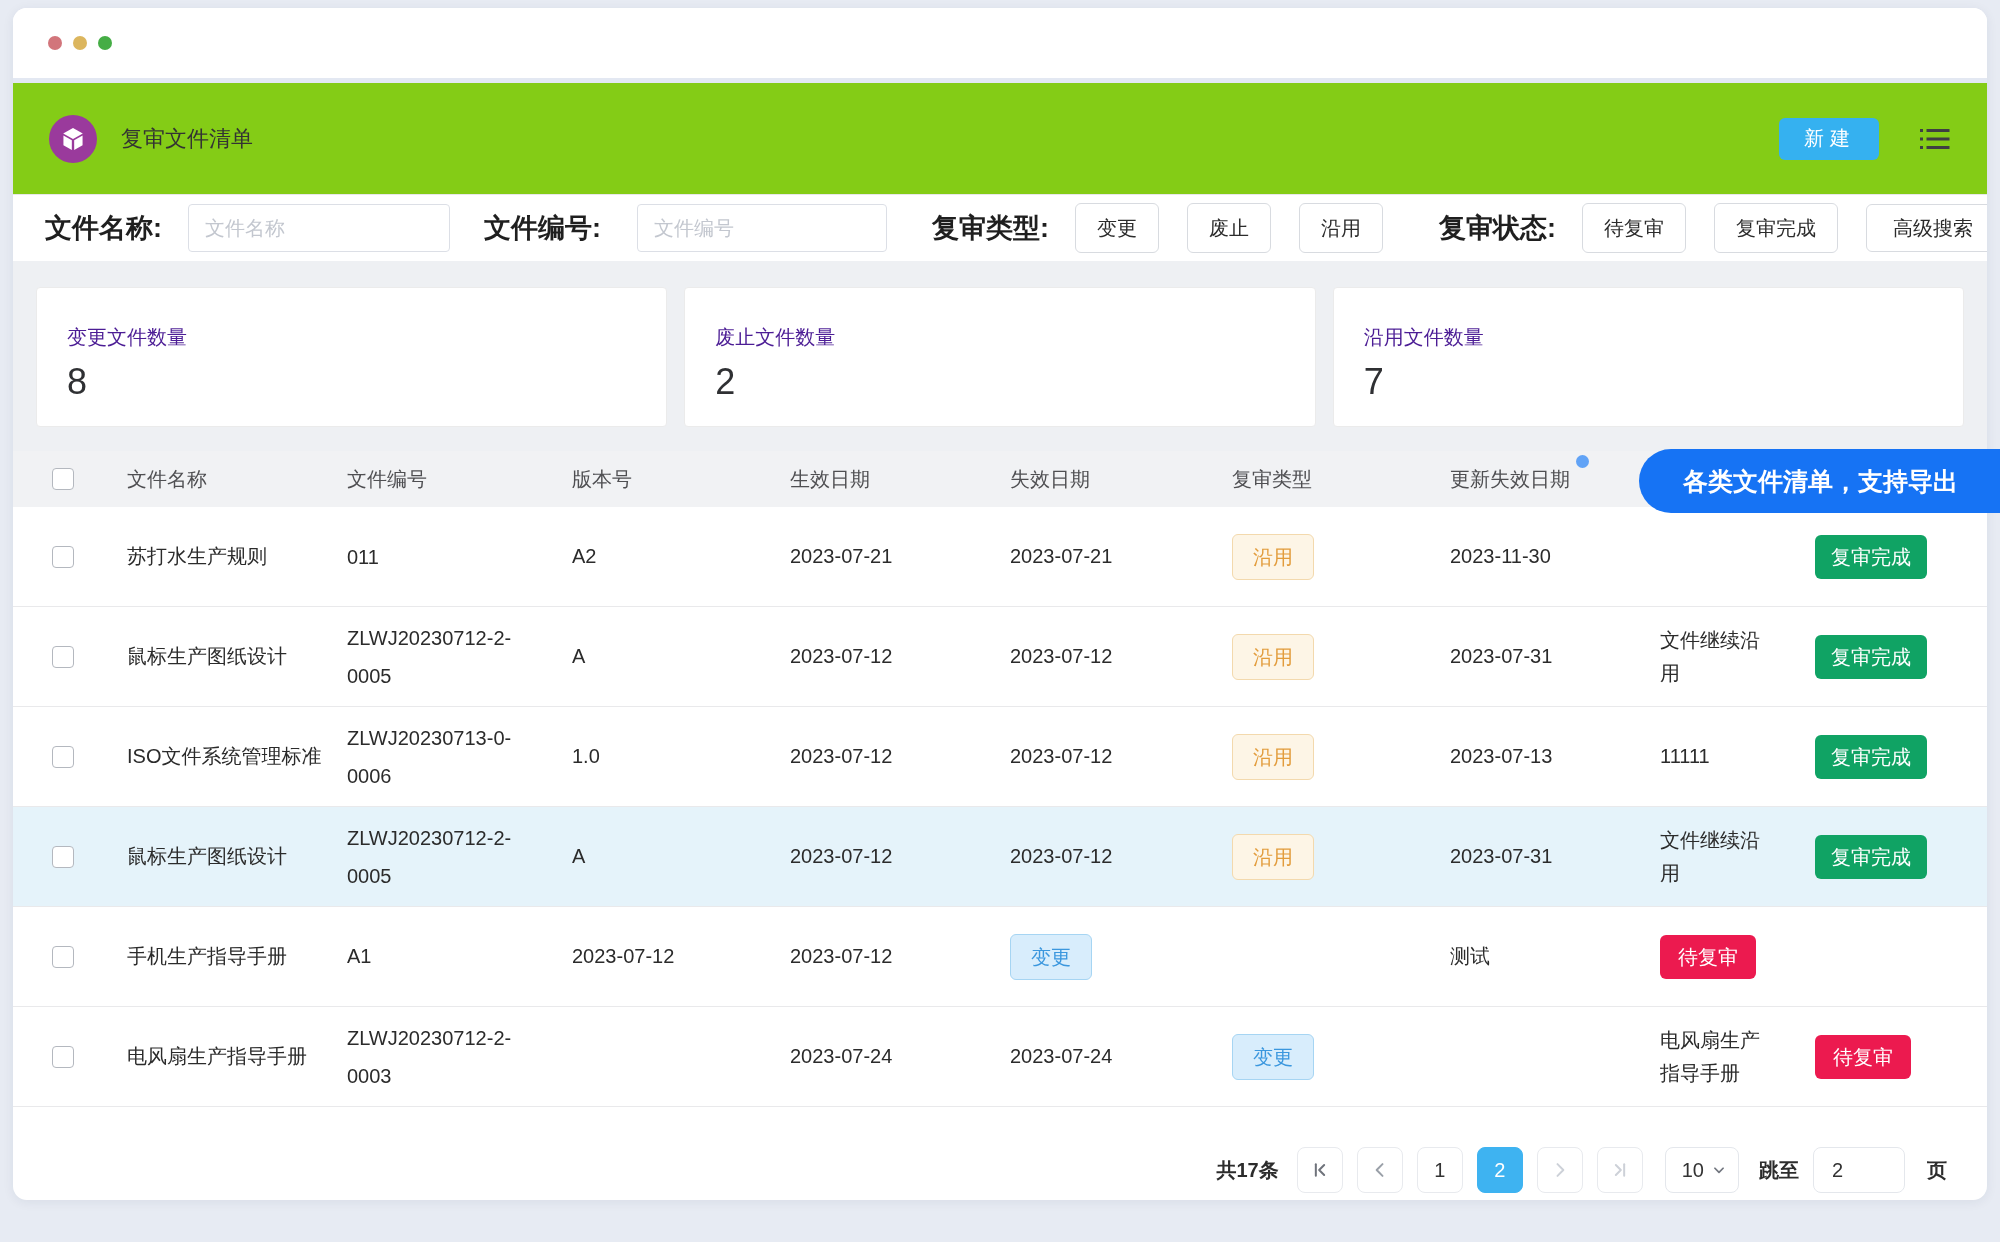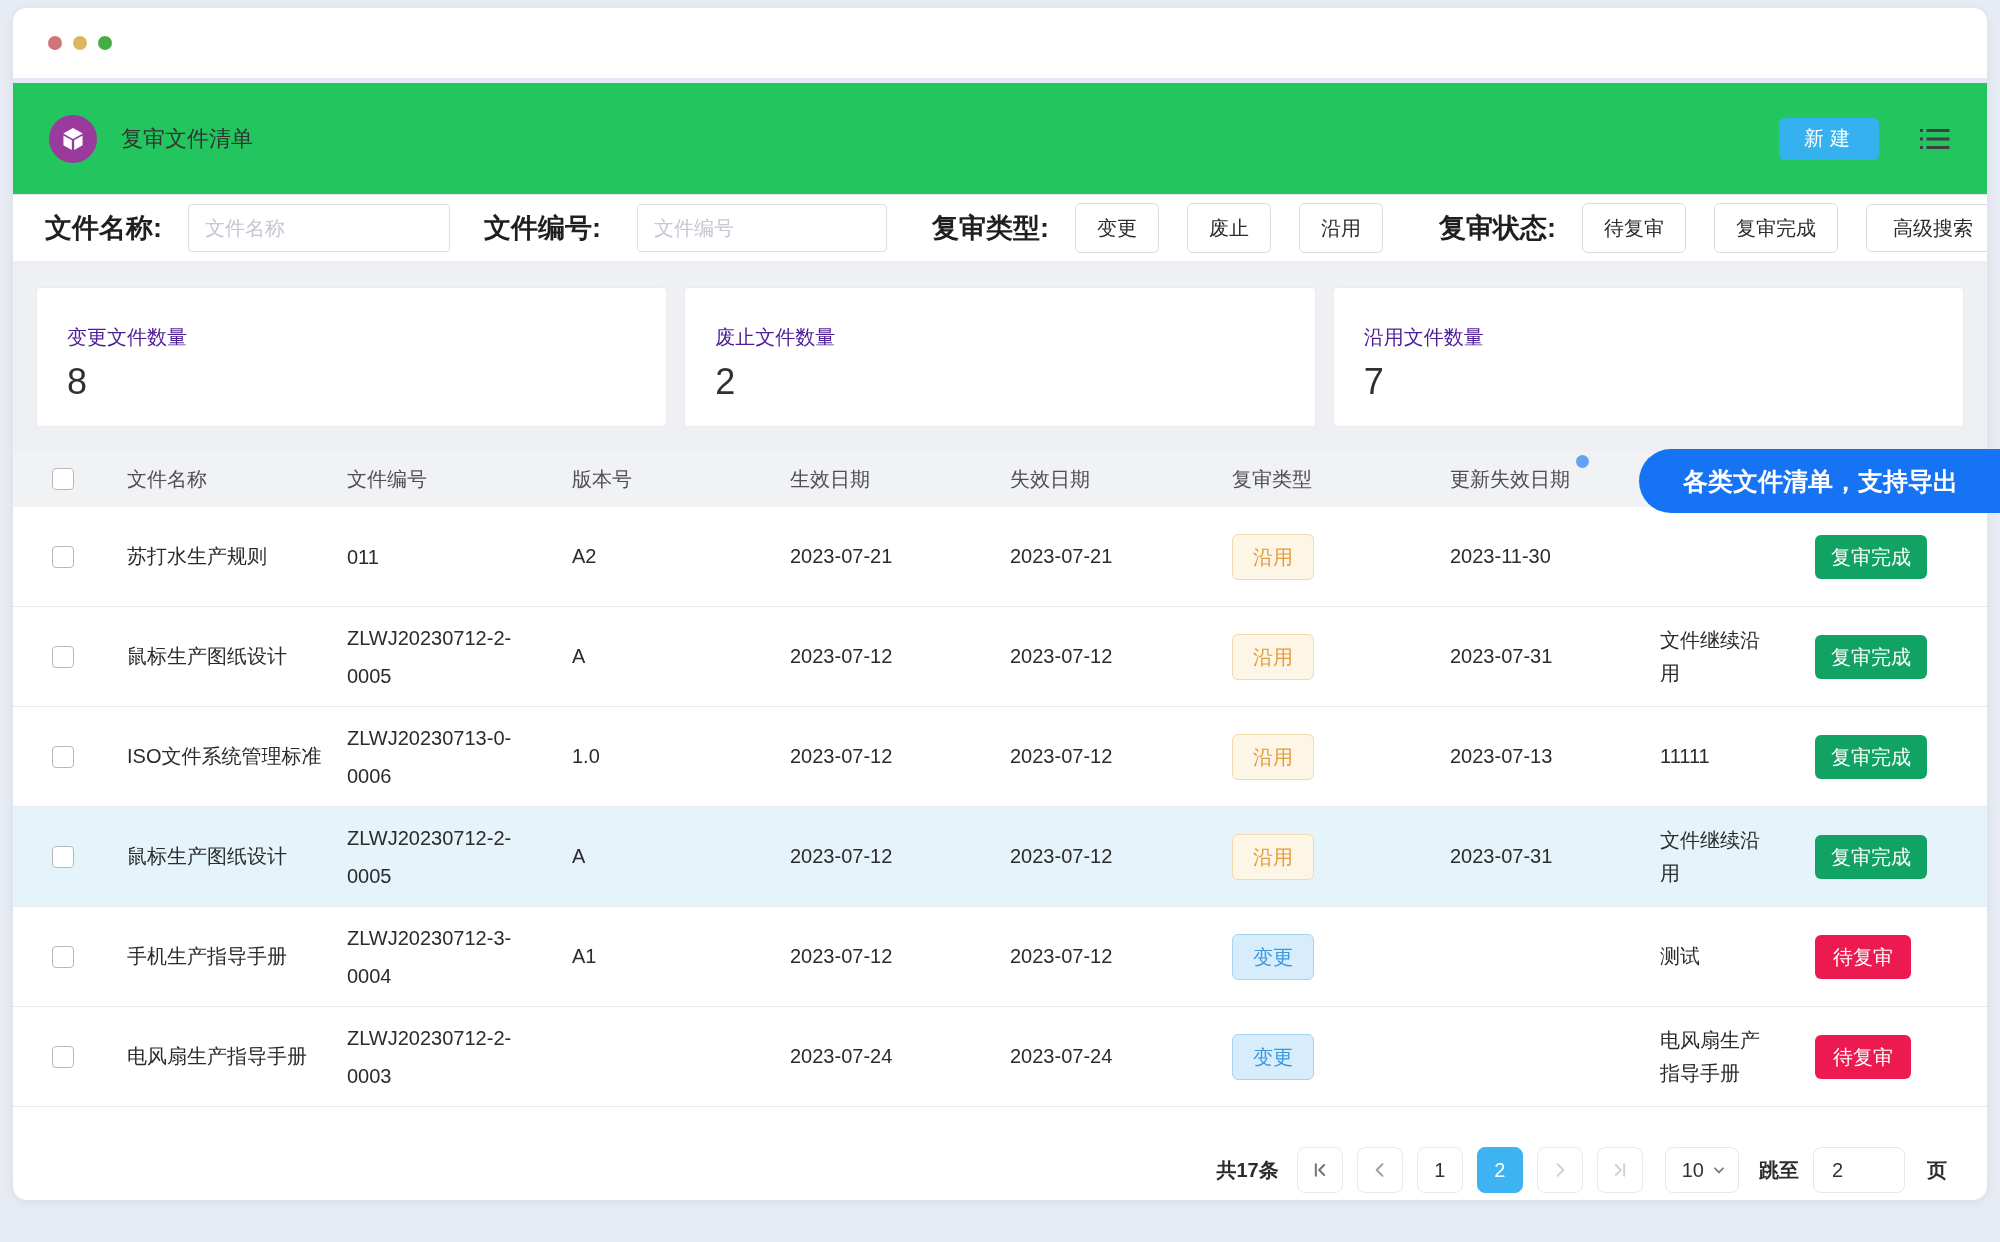--- a/index.html
+++ b/index.html
@@ -19,21 +19,21 @@
   
   .titlebar { height:70px; background:#fff; display:flex; align-items:center; padding-left:35px; }
   .dots { display:flex; gap:11px; }
   .dot { width:14px; height:14px; border-radius:50%; }
   .dot.red { background:#d2757b; }
   .dot.yellow { background:#dcb65e; }
   .dot.green { background:#45ad45; }
   .tb-band { height:5px; background:#e3e8f2; }
   
   .app-header {
-    height:112px; background:#22c55e; border-bottom:1px solid #e7e7e9;
+    height:112px; background:#84cc16; border-bottom:1px solid #e7e7e9;
     display:flex; align-items:center; padding:0 36px;
   }
   .logo {
     width:48px; height:48px; border-radius:50%; background:#9a3a9c;
     display:flex; align-items:center; justify-content:center; flex:0 0 auto;
   }
   .page-title { font-size:22px; color:#333; font-weight:500; margin-left:24px; }
   .header-right { margin-left:auto; display:flex; align-items:center; gap:38px; }
   .btn-new {
     width:100px; height:42px; background:#35b1f0; border:none; border-radius:6px;
@@ -293,21 +293,20 @@
     <div class="cell">
         <span class="tag st-done">复审完成</span>
       </div>
   </div>
 
   <div class="grid-row trow">
     <div class="cell c-check">
         <span class="checkbox"></span>
       </div>
     <div class="cell c-name">手机生产指导手册</div>
-    <div class="cell c-code">ZLWJ20230712-3-0004</div>
     <div class="cell">A1</div>
     <div class="cell">2023-07-12</div>
     <div class="cell">2023-07-12</div>
     <div class="cell">
         <span class="tag tag-change">变更</span>
       </div>
     <div class="cell"></div>
     <div class="cell c-remark">测试</div>
     <div class="cell">
         <span class="tag st-pending">待复审</span>

